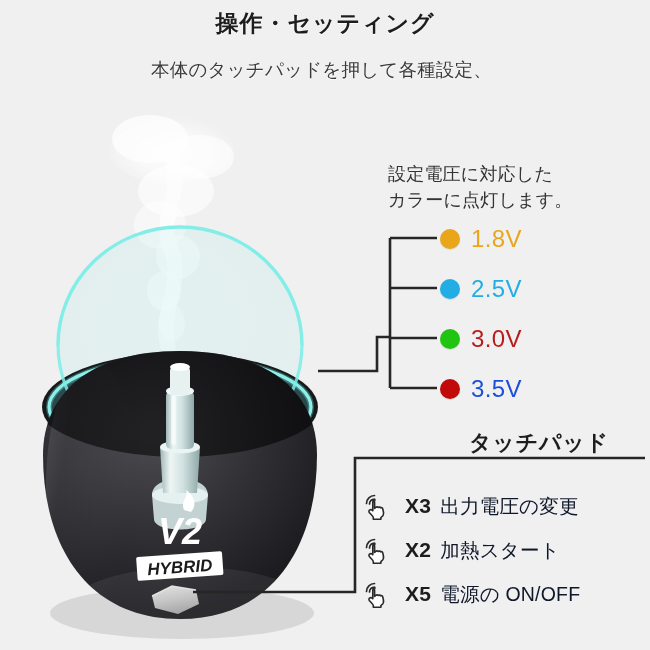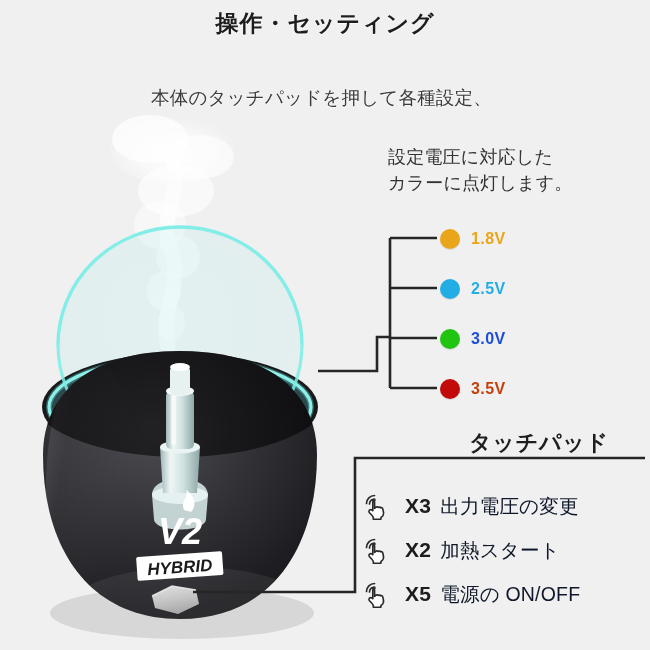--- a/index.html
+++ b/index.html
@@ -41,41 +41,40 @@
     width: 420px;
     font-size: 18.5px;
     line-height: 26px;
     color: #3a3a3a;
     letter-spacing: 0.2px;
     text-shadow: 0 1px 1px rgba(255,255,255,0.85);
   }
   #page-subtitle .ln {
     display: block;
     white-space: nowrap;
-    margin-top: 28px;
   }
 
   
   #product-photo {
     position: absolute;
     left: 0px;
     top: 95px;
     width: 360px;
     height: 555px;
     text-align: right;
   }
   #product-photo svg {
     display: block;
   }
 
   
   #voltage-heading {
     position: absolute;
     left: 388px;
-    top: 144px;
+    top: 161px;
     font-size: 18px;
     line-height: 26px;
     color: #333333;
     letter-spacing: 0.2px;
   }
   #voltage-heading .ln {
     display: block;
     white-space: nowrap;
   }
   #voltage-list {
@@ -93,22 +92,22 @@
     gap: 11px;
   }
   .volt-dot {
     width: 20px;
     height: 20px;
     border-radius: 50%;
     flex: 0 0 auto;
     box-shadow: 0 1px 1px rgba(0,0,0,0.10);
   }
   .volt-label {
-    font-size: 16px;
-    font-weight: bold;
+    font-size: 24px;
+    font-weight: normal;
     letter-spacing: 0.4px;
     white-space: nowrap;
   }
 
   
   #touchpad-heading {
     position: absolute;
     left: 469px;
     top: 428px;
     font-size: 22px;
@@ -312,25 +311,25 @@
     <div class="volt-row" style="top:0px">
       <span class="volt-dot" style="background: rgb(233, 166, 26);"></span>
       <span class="volt-label" style="color: rgb(233, 166, 26);">1.8V</span>
     </div>
     <div class="volt-row" style="top:50px">
       <span class="volt-dot" style="background: rgb(34, 174, 229);"></span>
       <span class="volt-label" style="color: rgb(34, 174, 229);">2.5V</span>
     </div>
     <div class="volt-row" style="top:100px">
       <span class="volt-dot" style="background: rgb(33, 196, 17);"></span>
-      <span class="volt-label" style="color: #1d4ed8;">3.0V</span>
+      <span class="volt-label" style="color: #b91c1c;">3.0V</span>
     </div>
     <div class="volt-row" style="top:150px">
       <span class="volt-dot" style="background: rgb(194, 10, 10);"></span>
-      <span class="volt-label" style="color: #c2410c;">3.5V</span>
+      <span class="volt-label" style="color: #1d4ed8;">3.5V</span>
     </div>
   </div>
 
   <div id="touchpad-heading">タッチパッド</div>
 
   <div id="touchpad-list">
 
     <div class="tp-row" style="top:0px">
       <span class="tp-icon">
         <svg width="26" height="30" viewBox="0 0 26 30" xmlns="http://www.w3.org/2000/svg">

